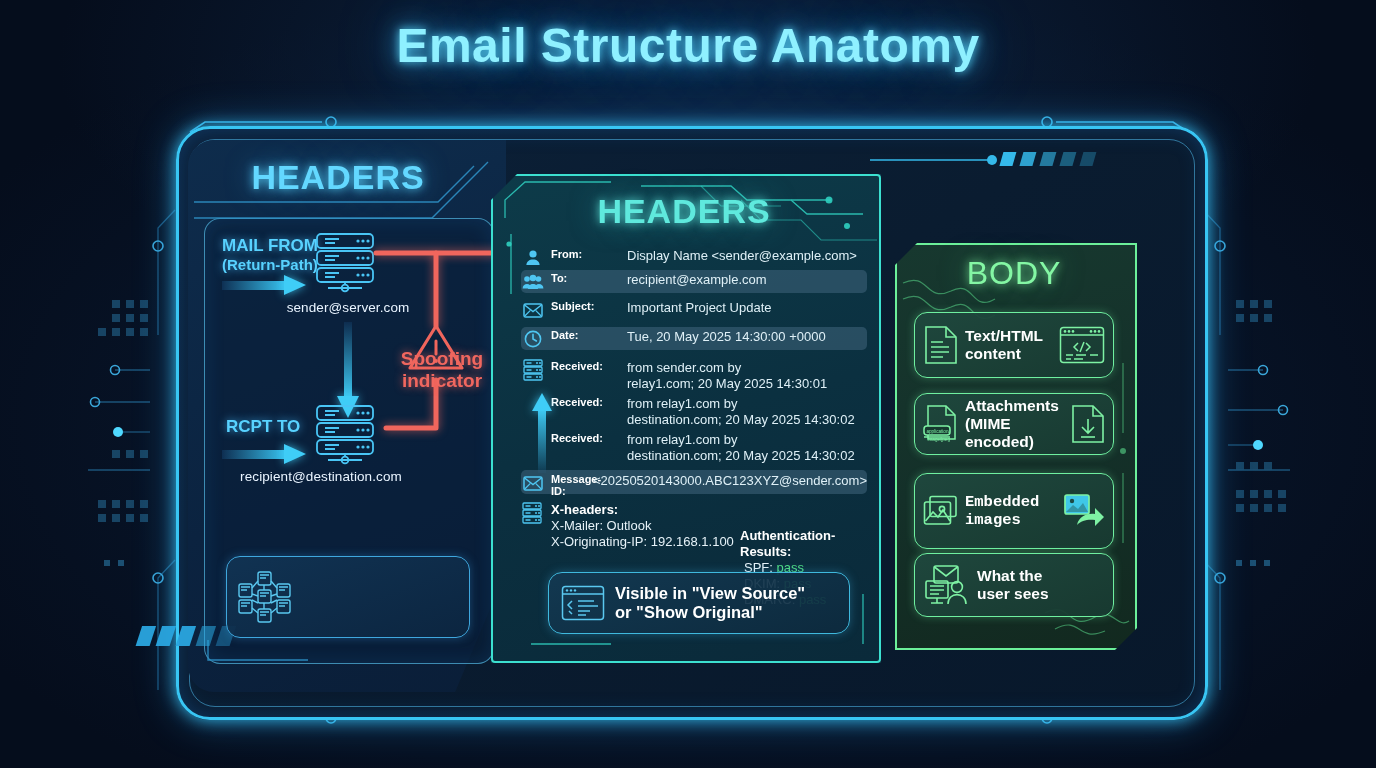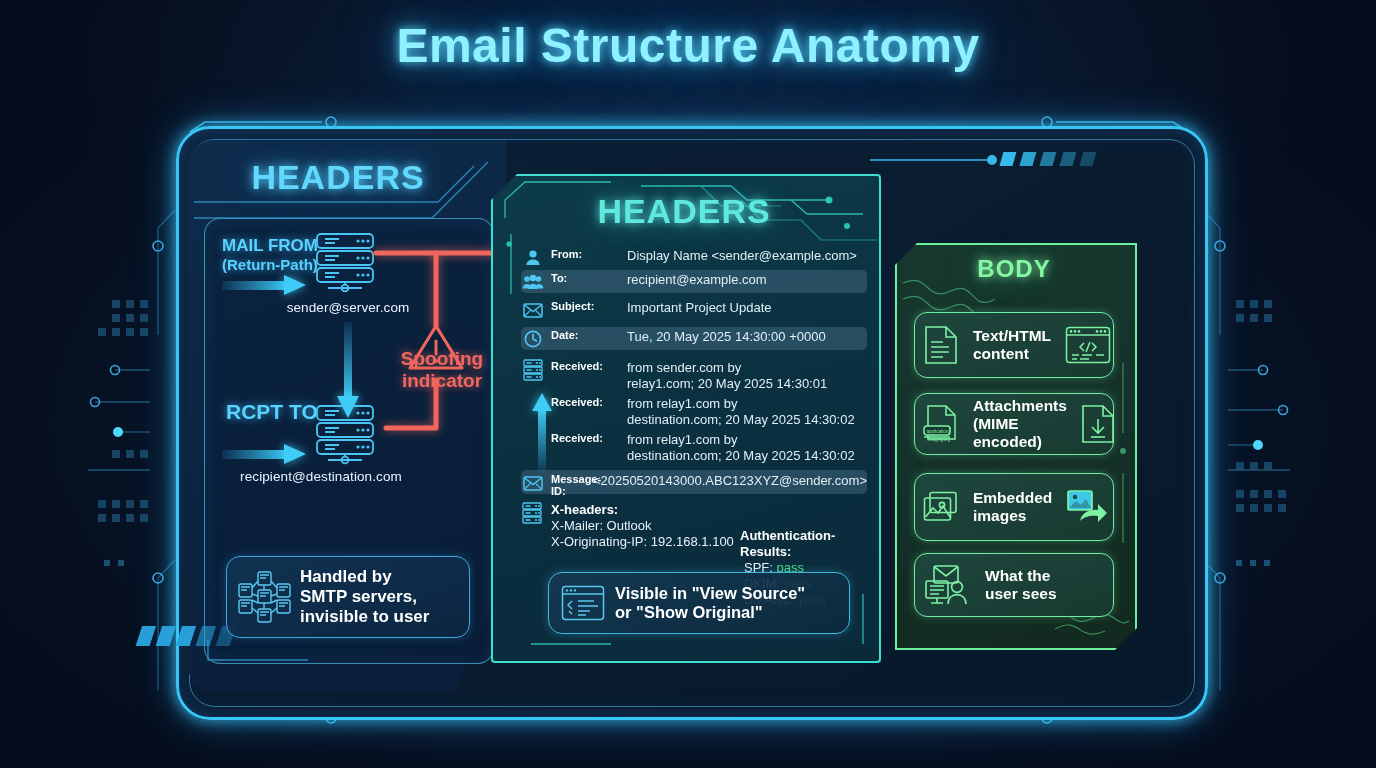--- a/index.html
+++ b/index.html
@@ -54,21 +54,21 @@
     border:1.5px solid rgba(90,200,245,.65);border-radius:16px;
     background:rgba(9,30,54,.55);
     box-shadow:inset 0 0 20px rgba(30,120,200,.18);
   }
 
   .lbl-strong{color:#58d2ff;font-weight:bold;text-shadow:0 0 8px rgba(70,190,255,.8);}
   .mono-addr{color:#e9f4ff;font-size:13.5px;letter-spacing:.1px;}
 
   .mailfrom{position:absolute;left:222px;top:236px;font-size:17px;line-height:19px;}
   .mailfrom .sub{font-size:15px;}
-  .rcptto{position:absolute;left:226px;top:400px;font-size:21px;}
+  .rcptto{position:absolute;left:226px;top:417px;font-size:17px;}
 
   .arrow-in{position:absolute;height:14px;width:88px;}
   .arrow-in .shaft{position:absolute;left:0;top:3px;height:9px;width:66px;
     background:linear-gradient(90deg,rgba(40,130,210,.15),#39c8f5);}
   .arrow-in .head{position:absolute;left:62px;top:-3px;width:0;height:0;
     border-top:10px solid transparent;border-bottom:10px solid transparent;border-left:22px solid #3fcdf7;
     filter:drop-shadow(0 0 5px rgba(63,205,247,.8));}
 
   .addr-sender{position:absolute;left:204px;top:300px;width:288px;text-align:center;}
   .addr-recip{position:absolute;left:204px;top:469px;width:234px;text-align:center;}
@@ -149,29 +149,29 @@
   
   .bodyp{
     position:absolute;left:895px;top:243px;width:238px;height:403px;
     background:linear-gradient(165deg,#17382f 0%,#143029 55%,#12291f 100%);
     border:2.5px solid #6cf09a;
     clip-path:polygon(22px 0,100% 0,100% calc(100% - 22px),calc(100% - 22px) 100%,0 100%,0 22px);
     box-shadow:0 0 16px rgba(108,240,154,.5);
   }
   .body-title{
     position:absolute;left:895px;top:255px;width:238px;text-align:center;
-    font-size:24px;font-weight:bold;color:#84f7a4;letter-spacing:1px;
+    font-size:32px;font-weight:normal;color:#84f7a4;letter-spacing:1px;
     text-shadow:0 0 10px rgba(132,247,164,.95),0 0 28px rgba(80,220,130,.5);
   }
   .bcard{
     position:absolute;left:914px;width:200px;
     border:1.6px solid #6ff0a0;border-radius:13px;
     background:linear-gradient(160deg,rgba(31,72,62,.95),rgba(24,58,49,.95));
     box-shadow:0 0 9px rgba(110,240,160,.3);
-    display:flex;align-items:center;gap:14px;padding:0 8px;box-sizing:border-box;
+    display:flex;align-items:center;gap:6px;padding:0 8px;box-sizing:border-box;
   }
   .bcard .txt{flex:1;color:#ffffff;font-weight:bold;font-size:15.5px;line-height:18px;}
 
   svg{display:block;overflow:visible;}
 </style>
 </head>
 <body>
 
 <div class="stage">
 
@@ -391,25 +391,20 @@
         <rect x="2" y="30" width="13" height="13" rx="2"></rect>
         <rect x="40" y="30" width="13" height="13" rx="2"></rect>
         <rect x="21" y="39" width="13" height="13" rx="2"></rect>
         <path d="M23 5h9 M23 8h6 M4 17h9 M4 20h6 M42 17h9 M42 20h6 M23 23h9 M23 26h6
                  M4 33h9 M4 36h6 M42 33h9 M42 36h6 M23 42h9 M23 45h6"></path>
         <path d="M21 11 L15 18 M34 11 L40 18 M15 24 L21 26 M40 24 L34 26
                  M27 15 L27 20 M21 33 L15 30 M34 33 L40 30 M15 38 L21 43 M40 38 L34 43
                  M27 33 L27 39"></path>
       </g>
     </svg>
-    <div class="txt">
-      <div>Handled by</div>
-      <div>SMTP servers,</div>
-      <div>invisible to user</div>
-    </div>
   </div>
 
   <div class="headers"></div>
   <svg class="headers-glow" width="386" height="485">
     <g stroke="#2fd0c0" stroke-width="1.3" fill="none" opacity=".85">
       <path d="M14 44 L14 26 L34 8 L120 8"></path>
       <path d="M150 12 L240 12 L256 26 L340 26"></path>
       <path d="M300 26 L316 40 L372 40"></path>
       <path d="M20 60 L20 120"></path>
       <path d="M372 420 L372 470"></path>
@@ -676,21 +671,21 @@
     <svg width="34" height="40" viewBox="0 0 34 40">
       <g stroke="#7ef2a4" stroke-width="1.6" fill="none">
         <path d="M2 2 h20 l10 10 v26 h-30 z"></path>
         <path d="M22 2 v10 h10"></path>
         <path d="M17 15 v13 M11 23 l6 6 l6 -6"></path>
         <path d="M10 33 h14"></path>
       </g>
     </svg>
   </div>
 
-  <div class="bcard" style="top:473px;height:68px;">
+  <div class="bcard" style="top:473px;height:76px;font-family:Liberation Mono, monospace;">
     <svg width="36" height="32" viewBox="0 0 36 32">
       <g stroke="#7ef2a4" stroke-width="1.6" fill="none">
         <rect x="7" y="1.5" width="26" height="20" rx="2"></rect>
         <rect x="1.5" y="7" width="26" height="22" rx="2"></rect>
         <circle cx="19" cy="14" r="2.6"></circle>
         <path d="M2.5 26 L10 17 L15 22 L20 15 L27 26"></path>
       </g>
     </svg>
     <div class="txt">
       <div>Embedded</div>

